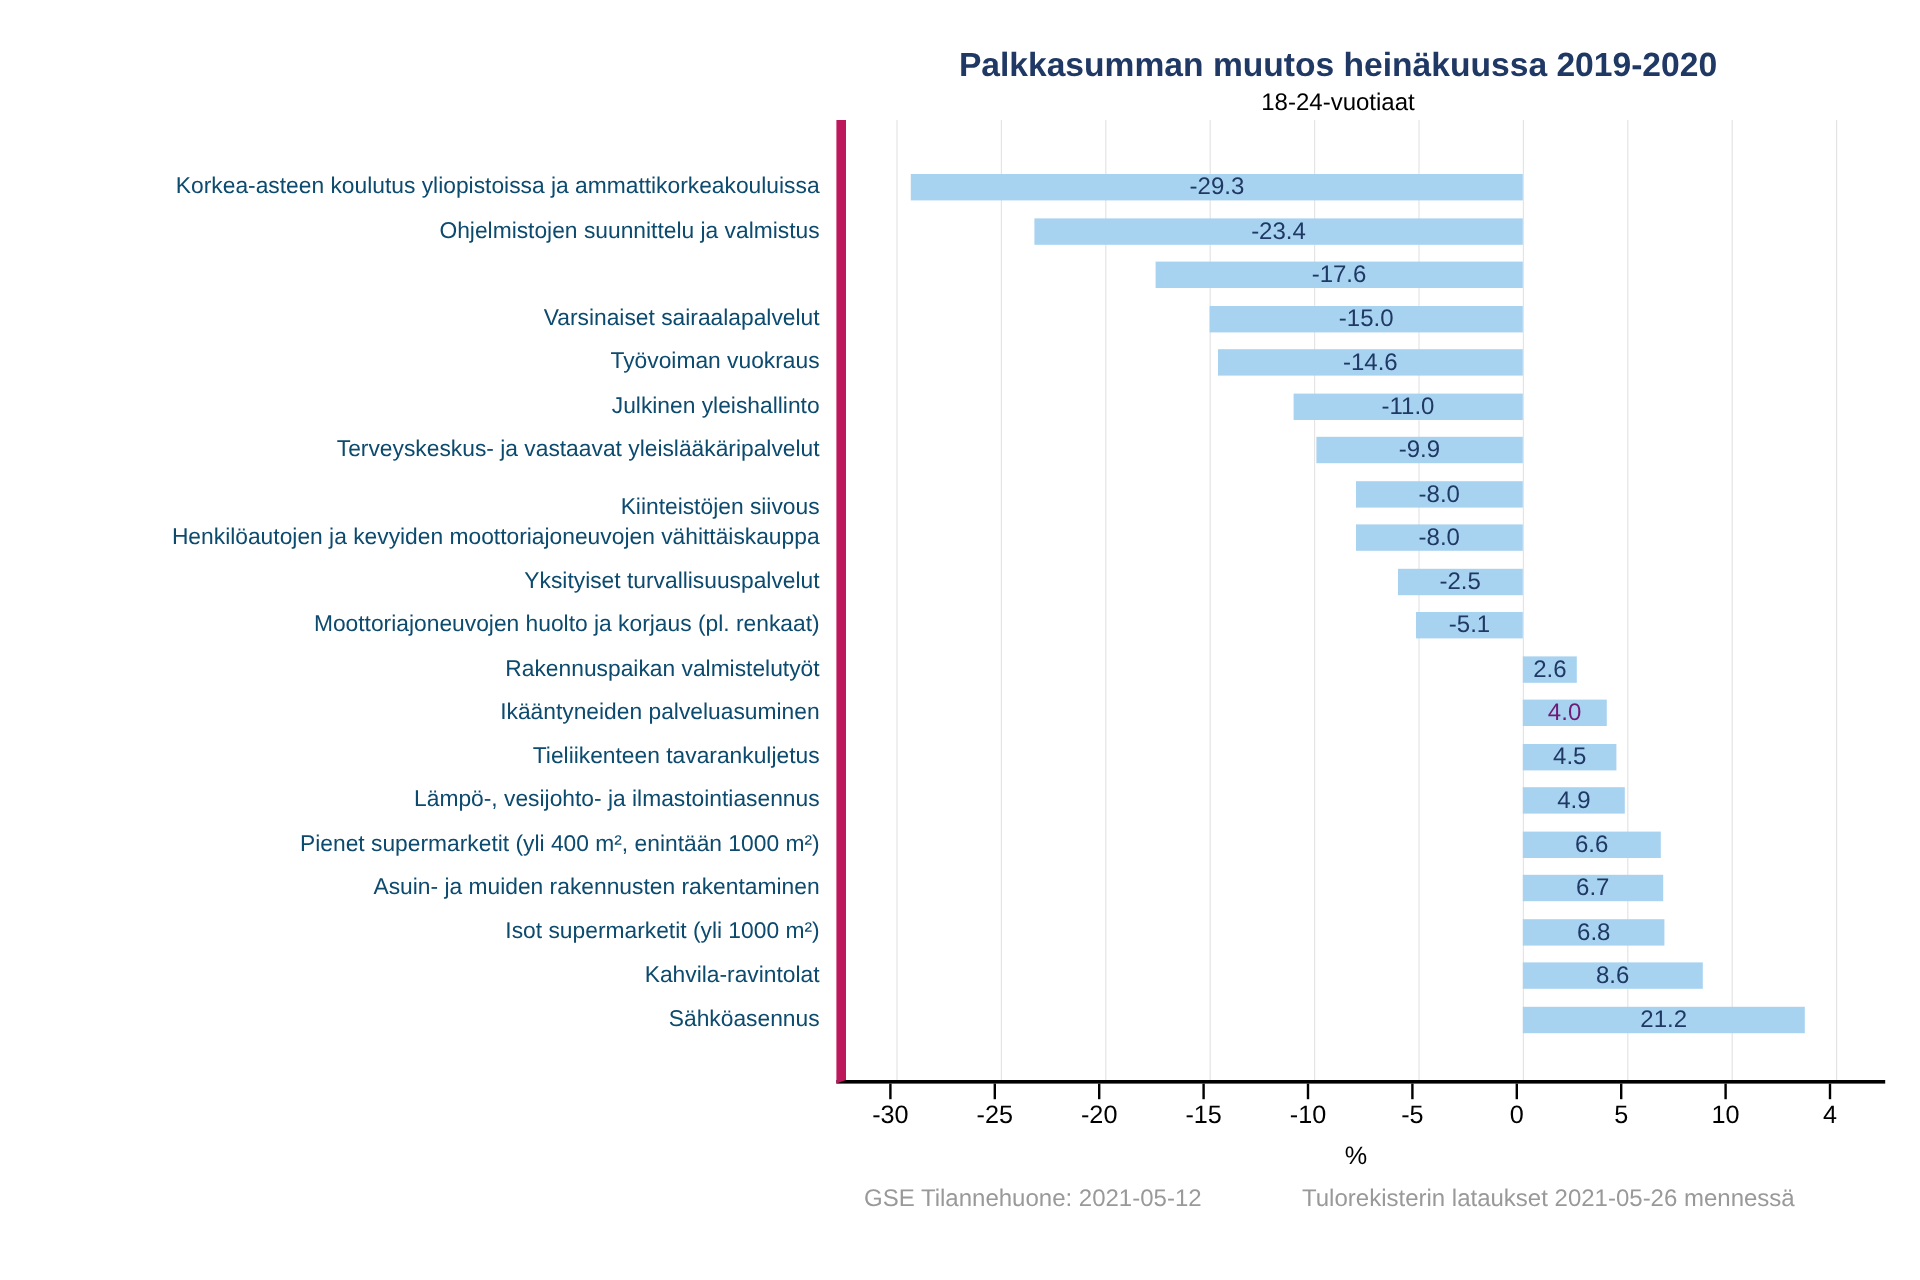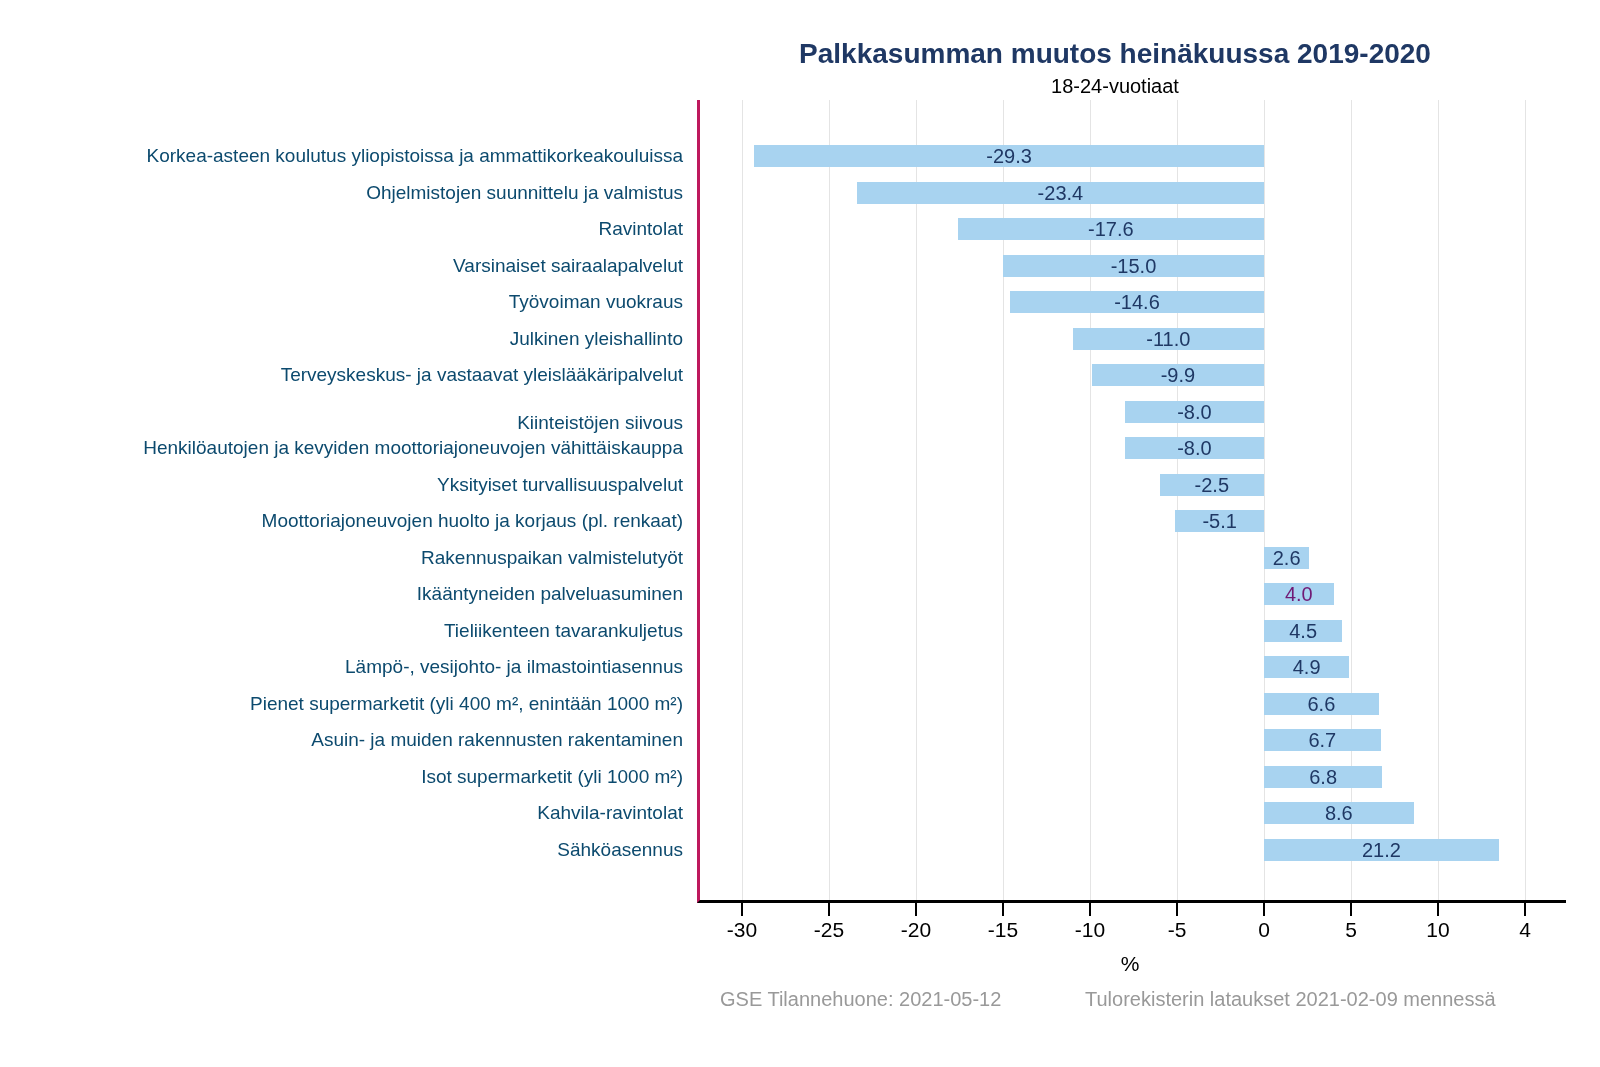--- a/index.html
+++ b/index.html
@@ -14,21 +14,21 @@
     position:absolute;left:697px;top:38px;width:836px;
     text-align:center;font-size:28px;font-weight:700;color:#1f3864;
     white-space:nowrap;
   }
   .chart-subtitle{
     position:absolute;left:697px;top:75px;width:836px;
     text-align:center;font-size:20px;color:#000000;
   }
   .plot-area{
     position:absolute;left:697px;top:100px;width:866px;height:800px;
-    border-left:3px solid #be185d;border-bottom:3px solid #000;
+    border-left:8px solid #be185d;border-bottom:3px solid #000;
   }
   .gridline{
     position:absolute;top:0;width:1px;height:800px;
     background:#e4e4e4;z-index:1;
   }
   .bar{
     position:absolute;height:22px;z-index:2;
     display:flex;align-items:center;justify-content:center;
   }
   .bar-value{
@@ -128,24 +128,23 @@
       </div>
       <div class="bar" style="background: rgb(168, 211, 240); top: 702px; width: 149.64px; left: 564px;">
         <span class="bar-value" style="color: rgb(31, 56, 100);">8.6</span>
       </div>
       <div class="bar" style="background: rgb(168, 211, 240); top: 738.5px; width: 234.9px; left: 564px;">
         <span class="bar-value" style="color: rgb(31, 56, 100);">21.2</span>
       </div>
     </div>
   <div class="x-axis-label">%</div>
   <div class="footer-note footer-left">GSE Tilannehuone: 2021-05-12</div>
-  <div class="footer-note footer-right">Tulorekisterin lataukset 2021-02-09 mennessä</div>
+  <div class="footer-note footer-right">Tulorekisterin lataukset 2021-05-26 mennessä</div>
 <div class="cat-label" style="top: 142px;">Korkea-asteen koulutus yliopistoissa ja ammattikorkeakouluissa</div>
     <div class="cat-label" style="top: 178.5px;">Ohjelmistojen suunnittelu ja valmistus</div>
-    <div class="cat-label" style="top: 215px;">Ravintolat</div>
     <div class="cat-label" style="top: 251.5px;">Varsinaiset sairaalapalvelut</div>
     <div class="cat-label" style="top: 288px;">Työvoiman vuokraus</div>
     <div class="cat-label" style="top: 324.5px;">Julkinen yleishallinto</div>
     <div class="cat-label" style="top: 361px;">Terveyskeskus- ja vastaavat yleislääkäripalvelut</div>
     <div class="cat-label" style="top: 409px;">Kiinteistöjen siivous</div>
     <div class="cat-label" style="top: 434px;">Henkilöautojen ja kevyiden moottoriajoneuvojen vähittäiskauppa</div>
     <div class="cat-label" style="top: 470.5px;">Yksityiset turvallisuuspalvelut</div>
     <div class="cat-label" style="top: 507px;">Moottoriajoneuvojen huolto ja korjaus (pl. renkaat)</div>
     <div class="cat-label" style="top: 543.5px;">Rakennuspaikan valmistelutyöt</div>
     <div class="cat-label" style="top: 580px;">Ikääntyneiden palveluasuminen</div>

